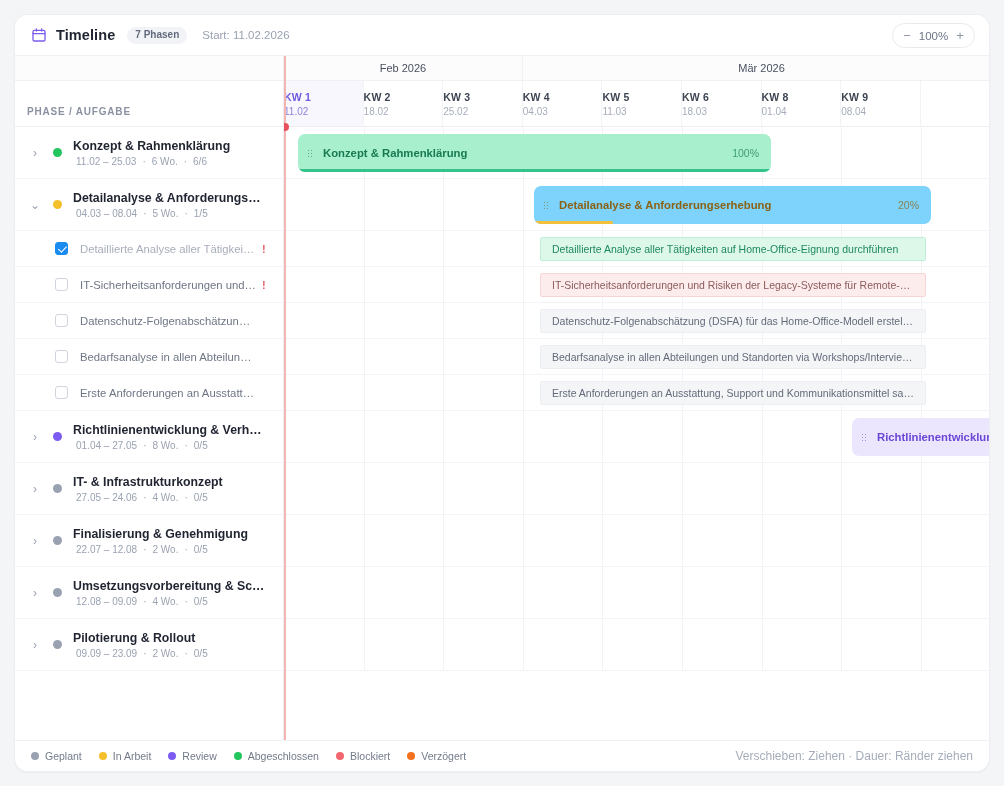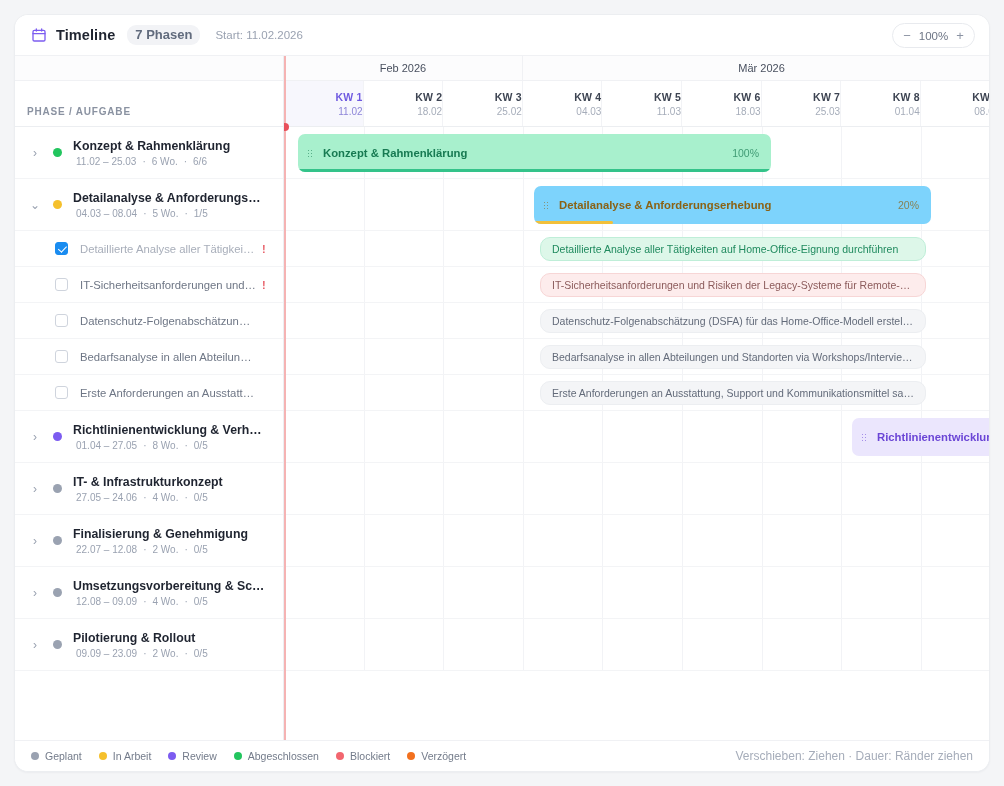--- a/index.html
+++ b/index.html
@@ -30,21 +30,21 @@
     border-bottom: 1px solid #f0f1f4;
     background: #fff;
   }
   #hdr .cal-ico { width: 16px; height: 16px; margin-right: 9px; display:block; }
   .hdr-title {
     font-size: 14.5px; font-weight: bold; color: #1f2430; letter-spacing: .1px;
   }
   .phase-badge {
     margin-left: 12px;
     background: #f2f3f6; color: #616b7d;
-    font-size: 13px; font-weight: bold;
+    font-size: 10px; font-weight: bold;
     padding: 3px 8px 4px; border-radius: 9px;
     line-height: 1;
   }
   .start-txt { margin-left: 15px; font-size: 11.5px; color: #9aa2b1; }
   #zoombox {
     position: absolute; right: 14px; top: 8px;
     height: 25px; min-width: 77px;
     border: 1px solid #e8eaee; border-radius: 13px;
     display: flex; align-items: center; background:#fff;
     padding: 0 3px;
@@ -71,21 +71,21 @@
     display:flex; align-items:center; justify-content:center;
     font-size: 11px; color: #4c5costly; color:#4b5costly;
     color: #4a5costly;
   }
   .month-cell { color:#49505f; border-right: 1px solid #f0f1f4; }
   .month-cell:last-child { border-right: none; }
   
   .week-row { height: 46px; display:flex; border-bottom: 1px solid #eceef1; background:#fff; }
   .week-cell {
     width: 79.6px; flex: 0 0 79.6px;
-    display:flex; flex-direction:column; align-items:flex-end; justify-content:center;
+    display:flex; flex-direction:column; align-items:flex-start; justify-content:center;
     border-right: 1px solid #f2f3f6;
   }
   .week-cell.cur { background: #f7f7fd; }
   .wk-name { font-size: 10.5px; font-weight:bold; color:#3d4452; letter-spacing:.2px; }
   .wk-name.cur { color:#6f5ae0; }
   .wk-date { font-size: 10px; color:#a6adba; margin-top:3px; }
   .wk-date.cur { color:#8d85d8; }
 
   
   .lh-top { height: 25px; border-bottom: 1px solid #f0f1f4; background:#fcfcfd; }
@@ -158,21 +158,21 @@
   }
   .bar .blabel {
     font-size: 11.3px; font-weight:bold; margin-left: 9px;
     white-space:nowrap; overflow:hidden; text-overflow:ellipsis; flex:1 1 auto;
   }
   .bar .bpct { font-size: 10.5px; margin: 0 12px 0 8px; opacity:.72; flex:0 0 auto; }
   .bar .prog {
     position:absolute; left:0; bottom:0; height:3px; border-radius: 0 2px 2px 0;
   }
   .bar.taskbar {
-    height: 24px; top: 6px; border-radius: 10px; border: 1px solid transparent; text-align: right;
+    height: 24px; top: 6px; border-radius: 2px; border: 1px solid transparent; text-align: right;
   }
   .bar.taskbar .tlabel {
     font-size: 10.5px; margin-left: 11px; margin-right: 11px;
     white-space:nowrap; overflow:hidden; text-overflow:ellipsis;
   }
 
   
   #ftr {
     position:absolute; left:0; right:0; bottom:0; height: 31px;
     border-top: 1px solid #f0f1f4; background:#fff;
@@ -319,24 +319,20 @@
           </div>
           <div class="week-cell">
             <div class="wk-name">KW 5</div>
             <div class="wk-date">11.03</div>
           </div>
           <div class="week-cell">
             <div class="wk-name">KW 6</div>
             <div class="wk-date">18.03</div>
           </div>
           <div class="week-cell">
-            <div class="wk-name">KW 7</div>
-            <div class="wk-date">25.03</div>
-          </div>
-          <div class="week-cell">
             <div class="wk-name">KW 8</div>
             <div class="wk-date">01.04</div>
           </div>
           <div class="week-cell">
             <div class="wk-name">KW 9</div>
             <div class="wk-date">08.04</div>
           </div>
         </div>
       <div id="rightrows">
           <div class="rrow phase">

